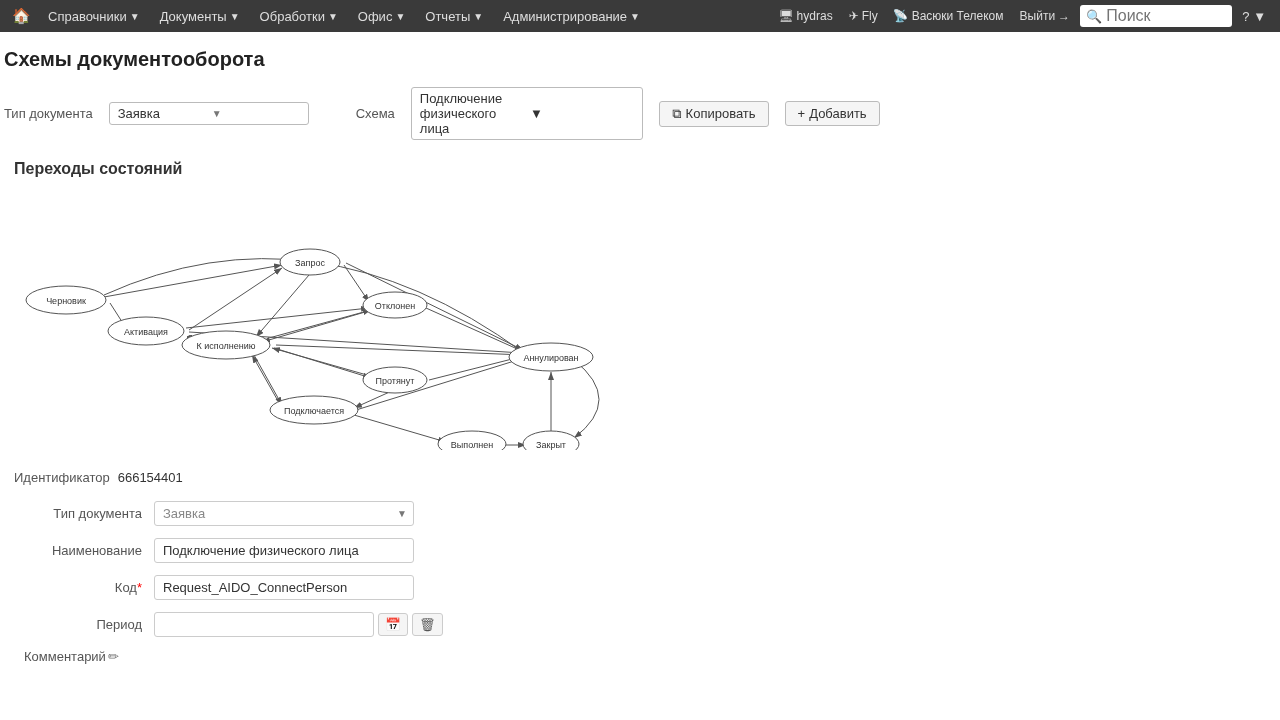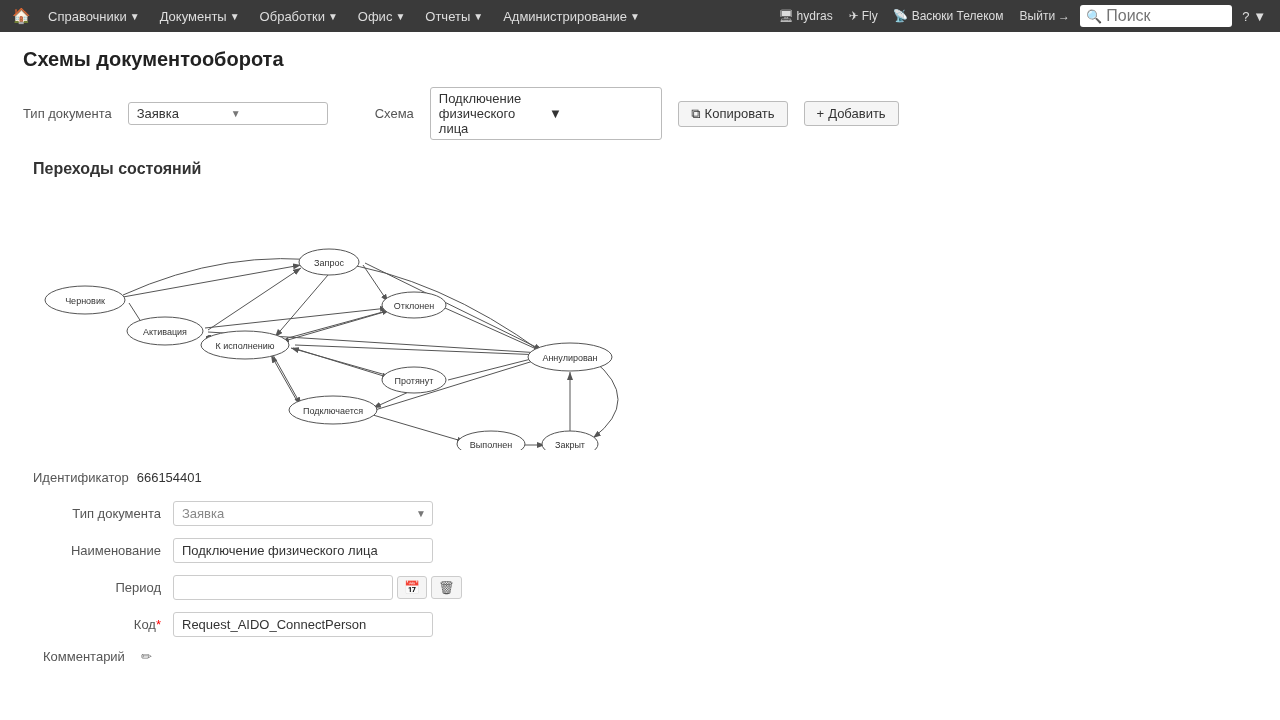--- a/index.html
+++ b/index.html
@@ -45,21 +45,21 @@
     }
     .navbar-search input {
       border: none; outline: none; font-size: 16px; width: 120px; color: #333;
     }
     .navbar-help {
       color: #ddd; font-size: 13px; padding: 0 6px; cursor: pointer;
     }
 
     
     .page-content {
-      padding: 16px 23px;
+      padding: 16px 4px;
     }
     .page-title {
       font-size: 20px;
       font-weight: bold;
       color: #222;
       margin-bottom: 16px;
     }
 
     
     .toolbar {
@@ -199,21 +199,21 @@
       gap: 8px;
       margin-bottom: 12px;
       margin-left: 152px;
     }
     .checkbox-row input[type="checkbox"] {
       width: 14px; height: 14px;
     }
     .comment-row {
       display: flex;
       align-items: flex-end;
-      gap: 16px;
+      gap: 2px;
       margin-left: 10px;
     }
     .comment-label {
       font-size: 13px; color: #555;
     }
     .edit-icon {
       cursor: pointer; color: #777; font-size: 13px;
     }
 
     .identifier-row {
@@ -424,32 +424,32 @@
         <span class="arrow">▼</span>
       </div>
     </div>
 
     <div class="form-row">
       <span class="form-label">Наименование</span>
       <input class="form-input" type="text" value="Подключение физического лица" style="">
     </div>
 
     <div class="form-row">
+      <span class="form-label form-label-required">Код</span>
+      <input class="form-input" type="text" value="Request_AIDO_ConnectPerson" style="">
+    </div>
+
+    <div class="form-row">
       <span class="form-label">Период</span>
       <div class="form-date-wrap">
         <input class="form-input" type="text" style="width: 220px;">
         <button class="icon-btn">📅</button>
         <button class="icon-btn">🗑</button>
       </div>
     </div>
 
-    <div class="form-row">
-      <span class="form-label form-label-required">Код</span>
-      <input class="form-input" type="text" value="Request_AIDO_ConnectPerson" style="">
-    </div>
-
 
     <div class="comment-row">
       <span class="comment-label">Комментарий</span>
       <span class="edit-icon">✏</span>
     </div>
   </div>
 </div>
 
 </body></html>

